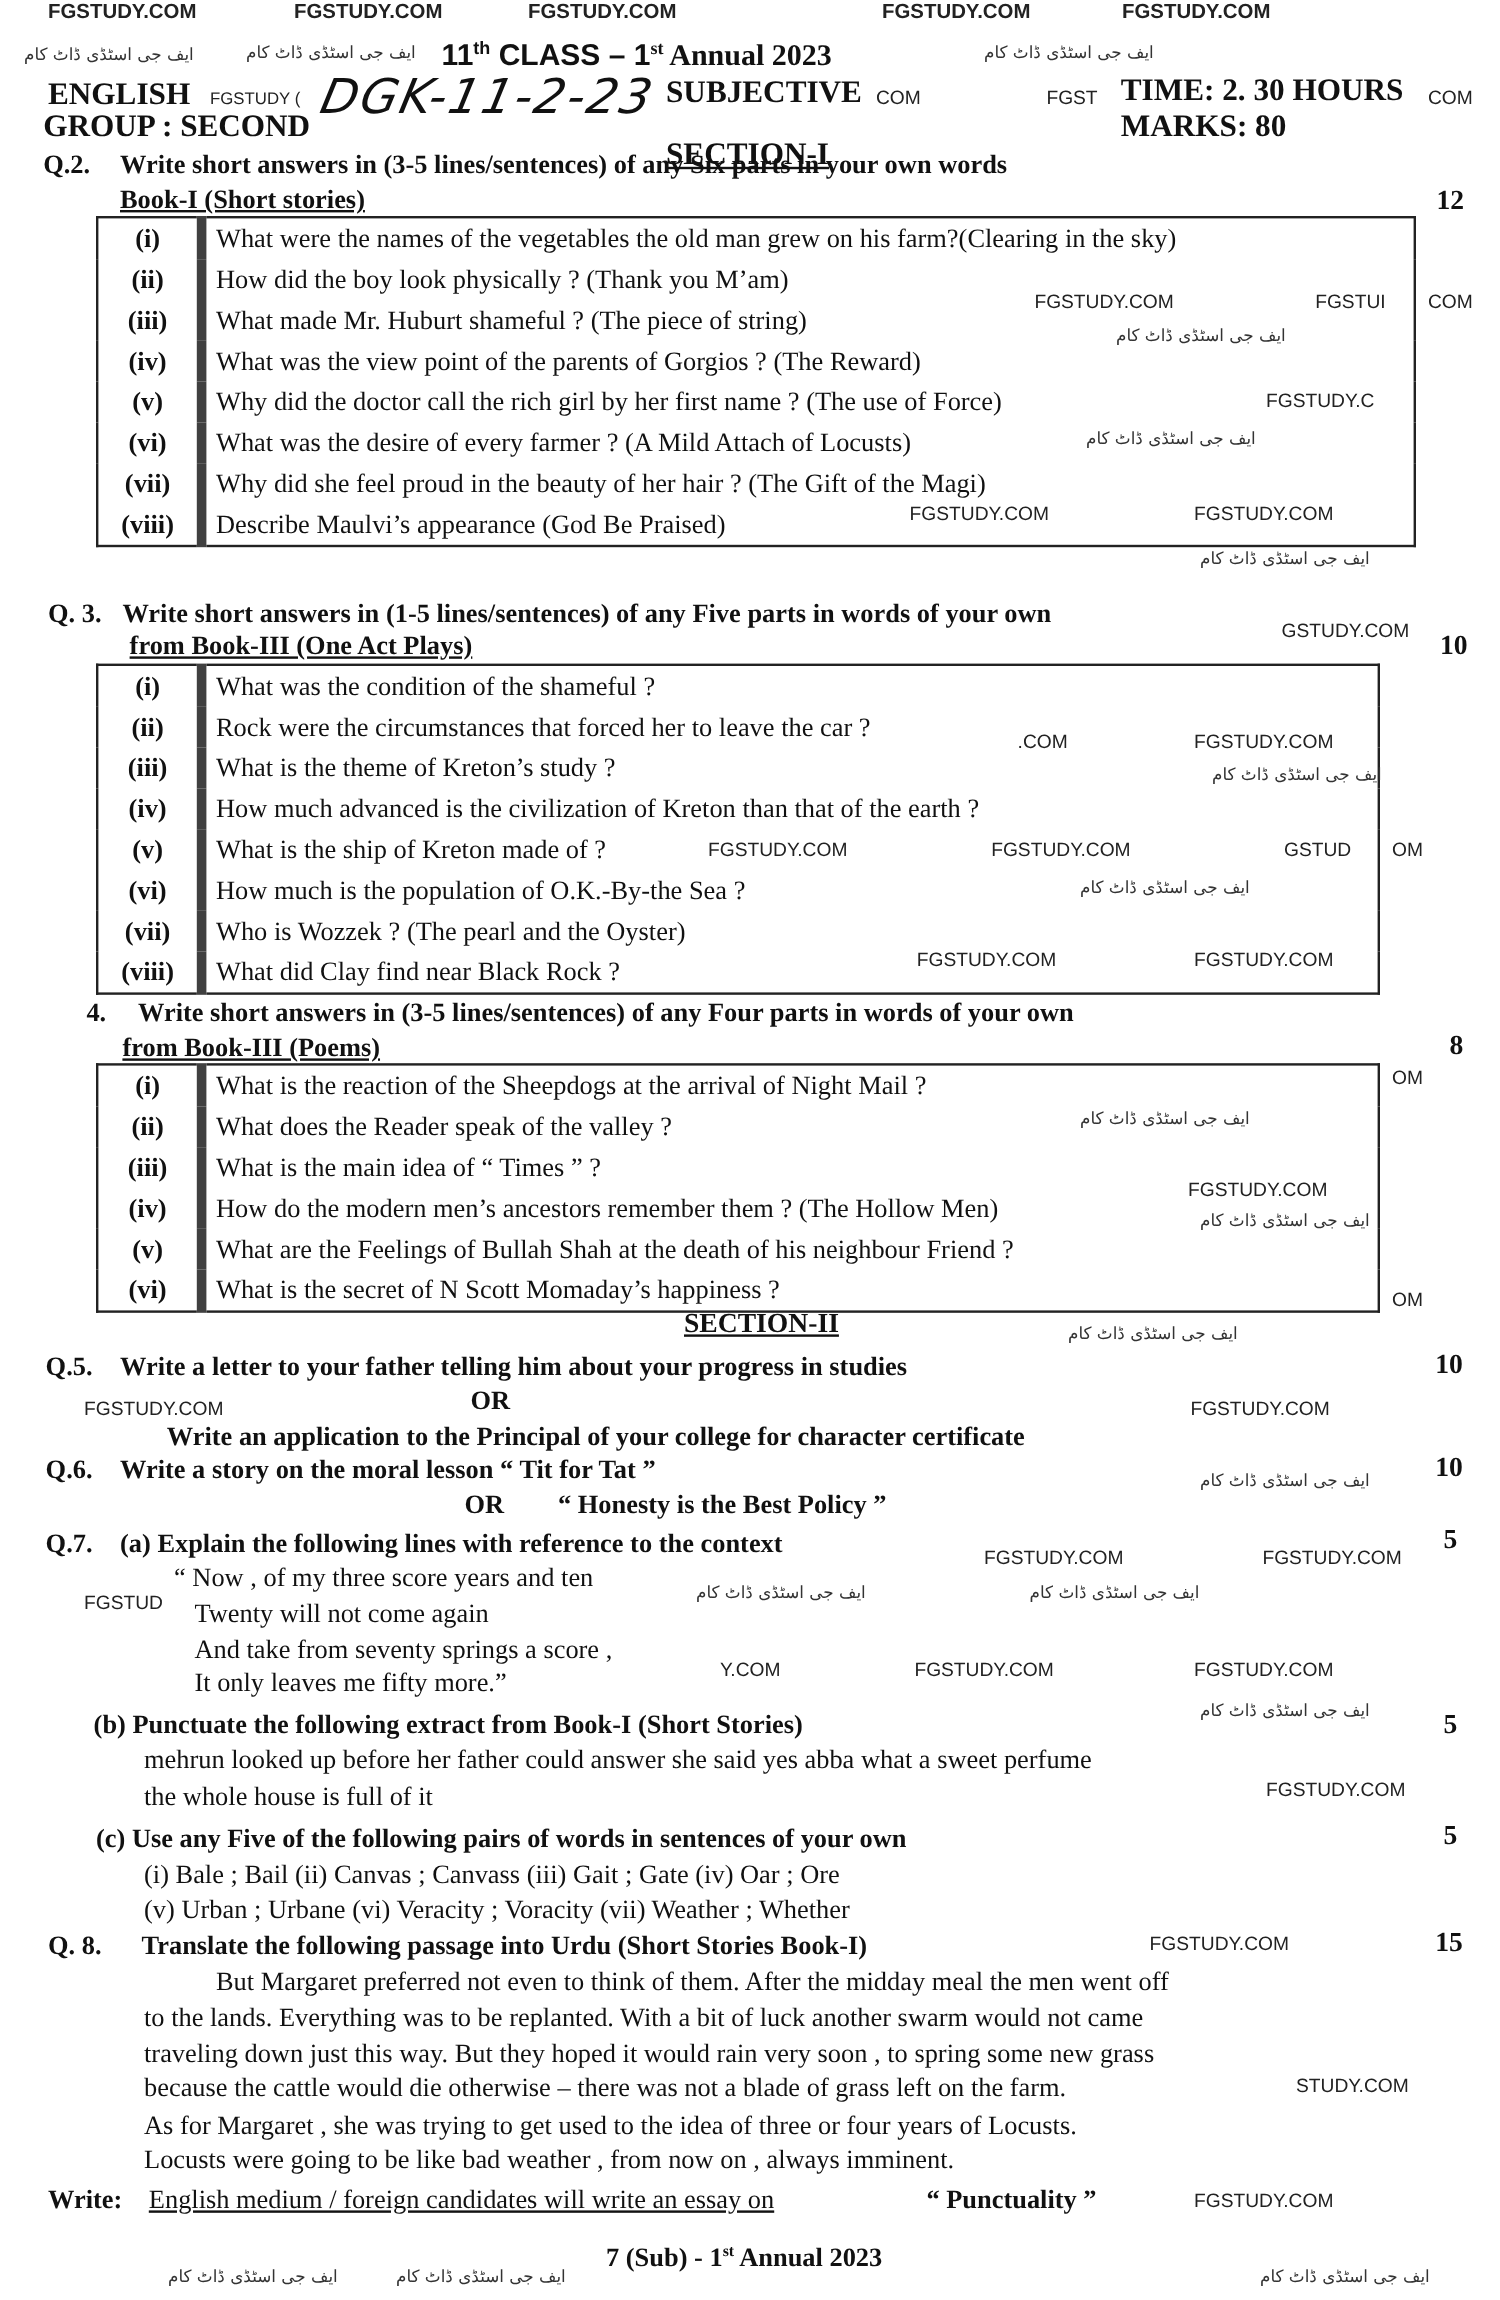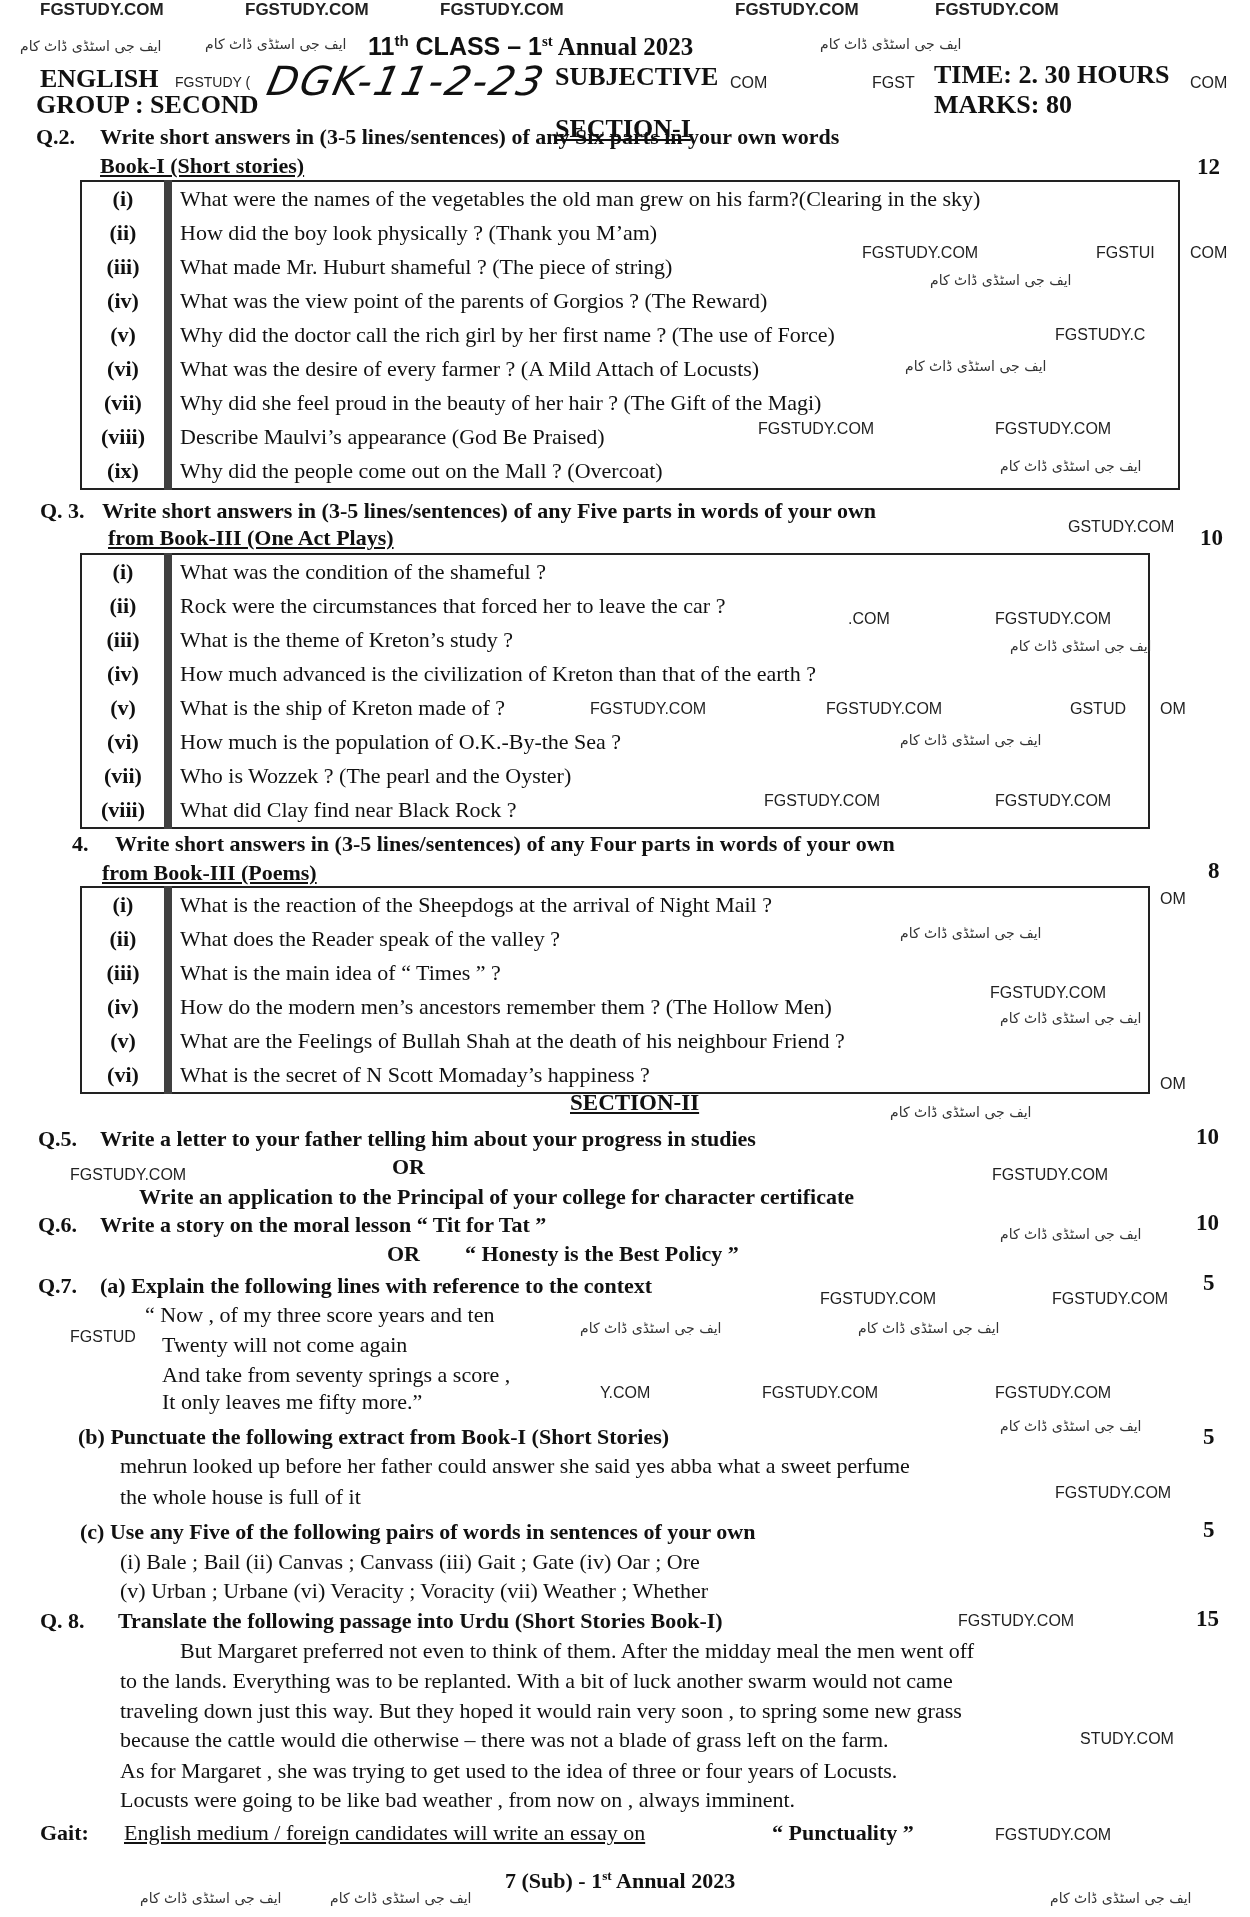--- a/index.html
+++ b/index.html
@@ -84,38 +84,34 @@
         <td>What was the desire of every farmer ?  (A Mild Attach of Locusts)</td>
       </tr>
     <tr>
         <td class="num">(vii)</td>
         <td>Why did she feel proud in the beauty of her hair ?  (The Gift of the Magi)</td>
       </tr>
     <tr>
         <td class="num">(viii)</td>
         <td>Describe Maulvi’s appearance (God Be Praised)</td>
       </tr>
-    <tr>
-        <td class="num">(ix)</td>
-        <td>Why did the people come out on the Mall ?  (Overcoat)</td>
-      </tr>
   </tbody>
 </table>
 <div class="abs wm-sm" style="left:862px;top:244px;">FGSTUDY.COM</div>
 <div class="abs wm-sm" style="left:1096px;top:244px;">FGSTUI</div>
 <div class="abs wm-sm" style="left:1190px;top:244px;">COM</div>
 <div class="abs urdu" style="left:930px;top:272px;">ایف جی اسٹڈی ڈاٹ کام</div>
 <div class="abs wm-sm" style="left:1055px;top:326px;">FGSTUDY.C</div>
 <div class="abs urdu" style="left:905px;top:358px;">ایف جی اسٹڈی ڈاٹ کام</div>
 <div class="abs wm-sm" style="left:758px;top:420px;">FGSTUDY.COM</div>
 <div class="abs wm-sm" style="left:995px;top:420px;">FGSTUDY.COM</div>
 <div class="abs urdu" style="left:1000px;top:458px;">ایف جی اسٹڈی ڈاٹ کام</div>
 
 <div class="abs bt" style="left:40px;top:498px;">Q. 3.</div>
-<div class="abs bt" style="left:102px;top:498px;">Write short answers in (3-5 lines/sentences) of any Five parts in words of your own</div>
+<div class="abs bt" style="left:102px;top:498px;">Write short answers in (1-5 lines/sentences) of any Five parts in words of your own</div>
 <div class="abs bt ul" style="left:108px;top:525px;">from Book-III (One Act Plays)</div>
 <div class="abs wm-sm" style="left:1068px;top:518px;">GSTUDY.COM</div>
 <div class="abs marks" style="left:1200px;top:525px;">10</div>
 
 <table class="qtable" style="left:80px;top:553px;width:1070px;">
   <tbody>
     <tr>
         <td class="num">(i)</td>
         <td>What was the condition of the shameful ?</td>
       </tr>
@@ -250,21 +246,21 @@
 <div class="abs wm-sm" style="left:958px;top:1612px;">FGSTUDY.COM</div>
 <div class="abs marks" style="left:1196px;top:1606px;">15</div>
 <div class="abs t" style="left:180px;top:1638px;">But Margaret preferred not even to think of them. After the midday meal the men went off</div>
 <div class="abs t" style="left:120px;top:1668px;">to the lands. Everything was to be replanted. With a bit of luck another swarm would not came</div>
 <div class="abs t" style="left:120px;top:1698px;">traveling down just this way. But they hoped it would rain very soon , to spring some new grass</div>
 <div class="abs t" style="left:120px;top:1727px;">because the cattle would die otherwise – there was not a blade of grass left on the farm.</div>
 <div class="abs wm-sm" style="left:1080px;top:1730px;">STUDY.COM</div>
 <div class="abs t" style="left:120px;top:1758px;">As for Margaret , she was trying to get used to the idea of three or four years of Locusts.</div>
 <div class="abs t" style="left:120px;top:1787px;">Locusts were going to be like bad weather , from now on , always imminent.</div>
 
-<div class="abs bt" style="left:40px;top:1820px;">Gait:</div>
+<div class="abs bt" style="left:40px;top:1820px;">Write:</div>
 <div class="abs t ul" style="left:124px;top:1820px;">English medium / foreign candidates will write an essay on</div>
 <div class="abs bt" style="left:772px;top:1820px;">“ Punctuality ”</div>
 <div class="abs wm-sm" style="left:995px;top:1826px;">FGSTUDY.COM</div>
 
 <div class="abs bt" style="left:505px;top:1868px;">
   <span>7 (Sub) - 1</span><sup>st</sup><span>  Annual 2023</span>
 </div>
 <div class="abs urdu" style="left:140px;top:1890px;">ایف جی اسٹڈی ڈاٹ کام</div>
 <div class="abs urdu" style="left:330px;top:1890px;">ایف جی اسٹڈی ڈاٹ کام</div>
 <div class="abs urdu" style="left:1050px;top:1890px;">ایف جی اسٹڈی ڈاٹ کام</div>

